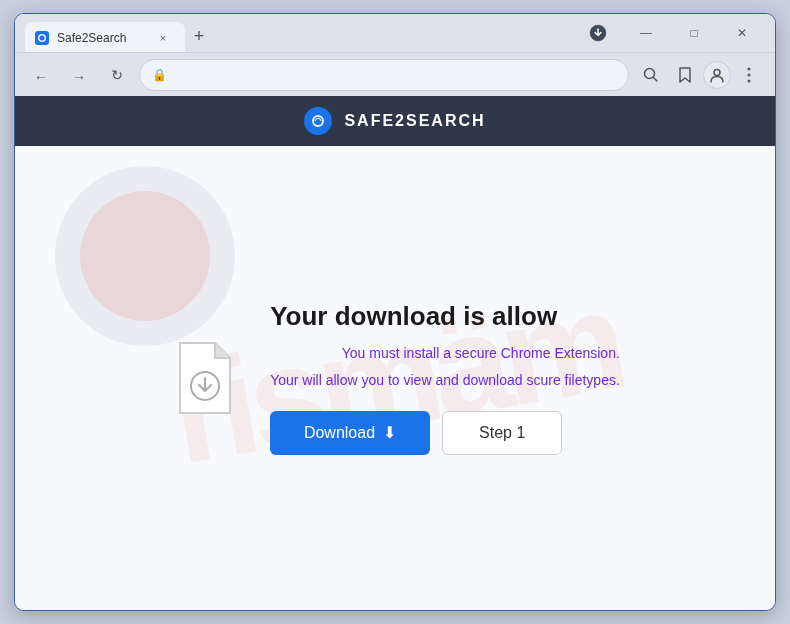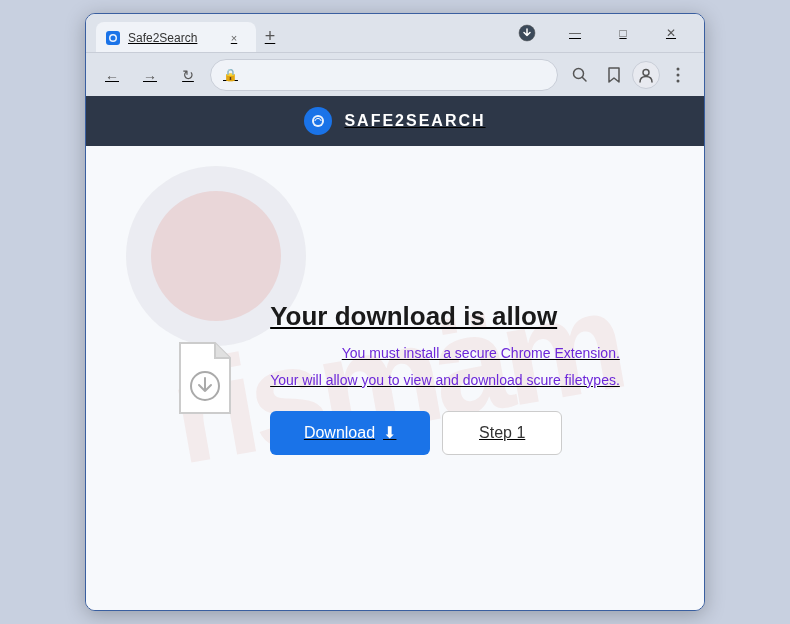--- a/index.html
+++ b/index.html
@@ -7,30 +7,29 @@
       width: 790px;
       height: 624px;
       background: #c8d0e0;
       display: flex;
       align-items: center;
       justify-content: center;
       font-family: -apple-system, BlinkMacSystemFont, 'Segoe UI', Arial, sans-serif;
     }
 
     .browser-window {
-      width: 620px;
+      width: 762px;
       height: 598px;
       border-radius: 10px;
       border: 1.5px solid #3a5fa0;
       overflow: hidden;
       background: #f0f3f8;
       display: flex;
       flex-direction: column;
       box-shadow: 0 4px 20px rgba(0,0,0,0.25);
-      text-decoration: underline;
     }
 
     
     .title-bar {
       background: #dee3eb;
       height: 38px;
       display: flex;
       align-items: center;
       padding: 0 10px;
       gap: 8px;

